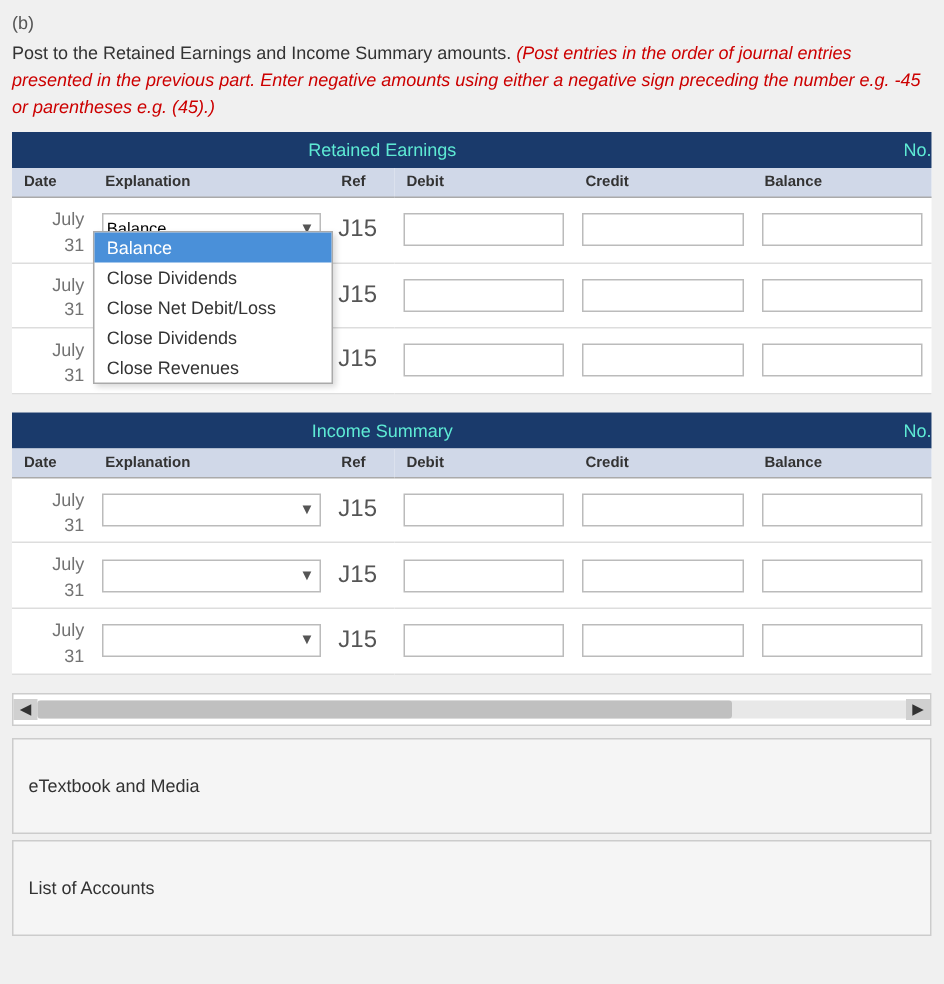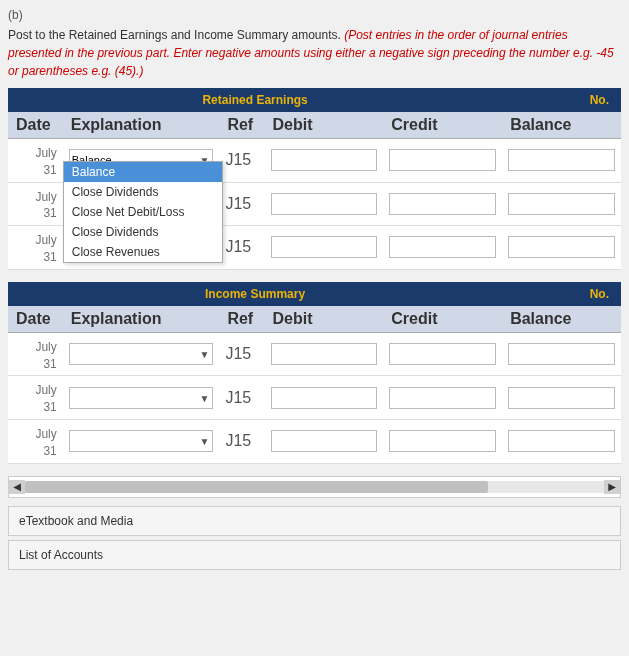--- a/index.html
+++ b/index.html
@@ -25,36 +25,36 @@
       font-style: italic;
     }
     .ledger-table {
       width: 100%;
       border-collapse: collapse;
       background: #fff;
       margin-bottom: 12px;
     }
     .ledger-header-row td {
       background: #1a3a6b;
-      color: #eab308;
-      padding: 5px 12px;
-      font-weight: bold;
+      color: #5eead4;
+      padding: 5px 0;
+      font-weight: normal;
       font-size: 12px;
     }
     .ledger-header-row .center {
       text-align: center;
     }
     .ledger-header-row .right {
       text-align: right;
     }
     .col-header-row td {
       background: #d0d8e8;
       padding: 4px 8px;
       font-weight: bold;
-      font-size: 16px;
+      font-size: 10px;
       border-bottom: 1px solid #aaa;
     }
     .ledger-row td {
       padding: 3px 6px;
       border-bottom: 1px solid #ddd;
       vertical-align: middle;
     }
     .date-cell {
       width: 50px;
       vertical-align: top;
@@ -160,21 +160,21 @@
       top: 0;
       width: 80%;
       height: 100%;
       background: #c0c0c0;
       border-radius: 2px;
     }
     .bottom-button {
       width: 100%;
       background: #f5f5f5;
       border: 1px solid #ccc;
-      padding: 7px 10px;
+      padding: 24px 10px;
       text-align: left;
       font-size: 12px;
       cursor: pointer;
       color: #333;
       margin-bottom: 4px;
       display: block;
     }
     .no-cell {
       text-align: right;
       font-weight: bold;

